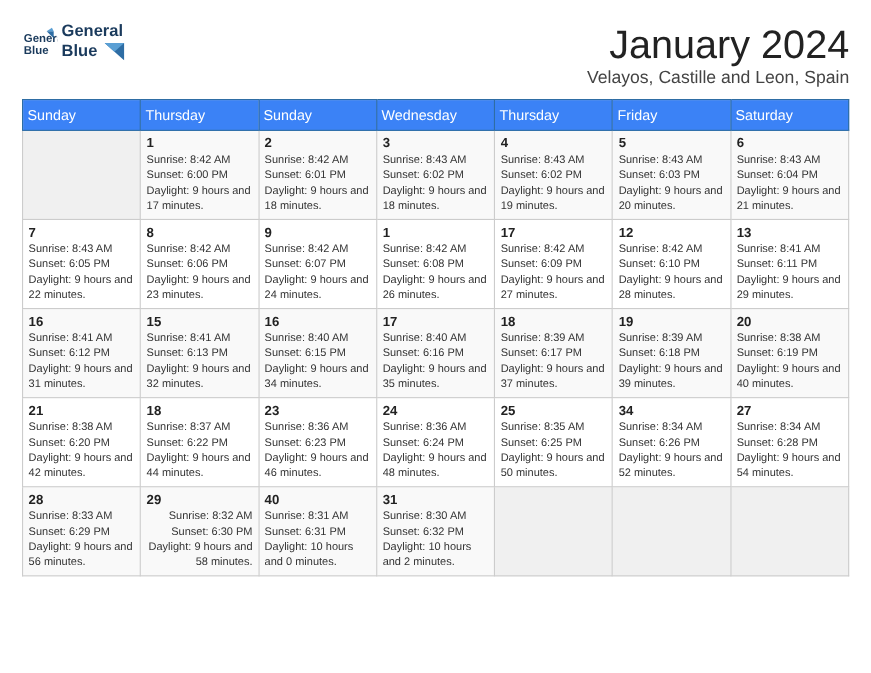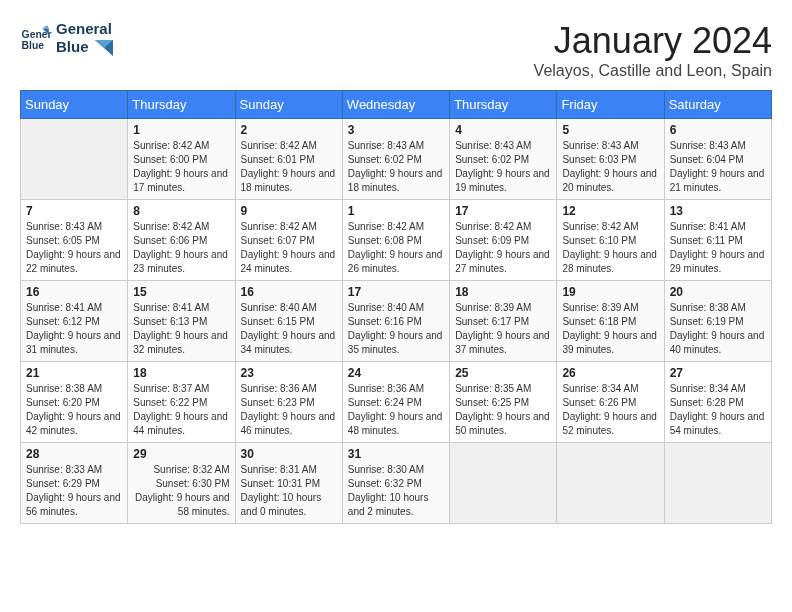--- a/index.html
+++ b/index.html
@@ -272,21 +272,21 @@
 Sunset: 6:24 PM
 Daylight: 9 hours and 48 minutes.</div>
         </td>
         <td>
           <div class="day-num">25</div>
           <div class="day-detail" style="white-space: pre-line;">Sunrise: 8:35 AM
 Sunset: 6:25 PM
 Daylight: 9 hours and 50 minutes.</div>
         </td>
         <td>
-          <div class="day-num">26</div>
+          <div class="day-num">34</div>
           <div class="day-detail" style="white-space: pre-line;">Sunrise: 8:34 AM
 Sunset: 6:26 PM
 Daylight: 9 hours and 52 minutes.</div>
         </td>
         <td>
           <div class="day-num">27</div>
           <div class="day-detail" style="white-space: pre-line;">Sunrise: 8:34 AM
 Sunset: 6:28 PM
 Daylight: 9 hours and 54 minutes.</div>
         </td>
@@ -298,23 +298,23 @@
 Sunset: 6:29 PM
 Daylight: 9 hours and 56 minutes.</div>
         </td>
         <td>
           <div class="day-num">29</div>
           <div class="day-detail" style="white-space: pre-line; text-align: right;">Sunrise: 8:32 AM
 Sunset: 6:30 PM
 Daylight: 9 hours and 58 minutes.</div>
         </td>
         <td>
-          <div class="day-num">30</div>
+          <div class="day-num">40</div>
           <div class="day-detail" style="white-space: pre-line;">Sunrise: 8:31 AM
-Sunset: 10:31 PM
+Sunset: 6:31 PM
 Daylight: 10 hours and 0 minutes.</div>
         </td>
         <td>
           <div class="day-num">31</div>
           <div class="day-detail" style="white-space: pre-line;">Sunrise: 8:30 AM
 Sunset: 6:32 PM
 Daylight: 10 hours and 2 minutes.</div>
         </td>
         <td class="empty-cell"></td>
         <td class="empty-cell"></td>

